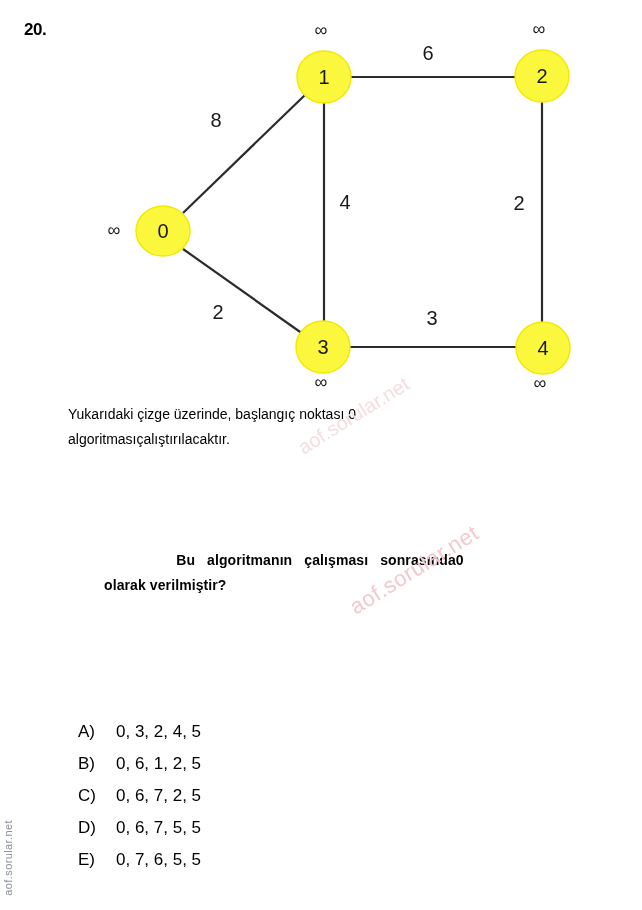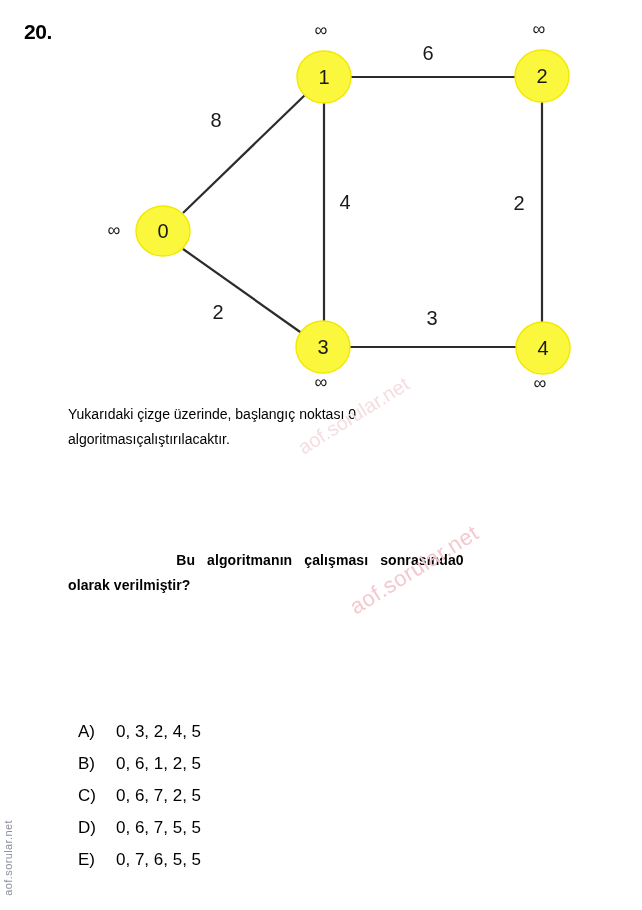--- a/index.html
+++ b/index.html
@@ -14,21 +14,21 @@
     overflow: hidden;
     font-family: "Liberation Sans", sans-serif;
     color: #000000;
   }
 
   
   .q-number {
     position: absolute;
     left: 24px;
     top: 20px;
-    font-size: 21px;
+    font-size: 17px;
     font-weight: bold;
     letter-spacing: -0.4px;
   }
 
   
   .figure {
     position: absolute;
     left: 0;
     top: 0;
     width: 642px;
@@ -61,20 +61,21 @@
   }
   .para-question .u {
     text-decoration: underline;
   }
   .para-question .qline {
     display: flex;
     justify-content: center;
   }
   .para-question .qline.last {
     display: block;
+    margin-left: 36px;
   }
   .para-question .qline > span { white-space: pre; }
 
   
   .options {
     position: absolute;
     left: 78px;
     top: 716px;
     font-size: 17px;
     line-height: 32px;

